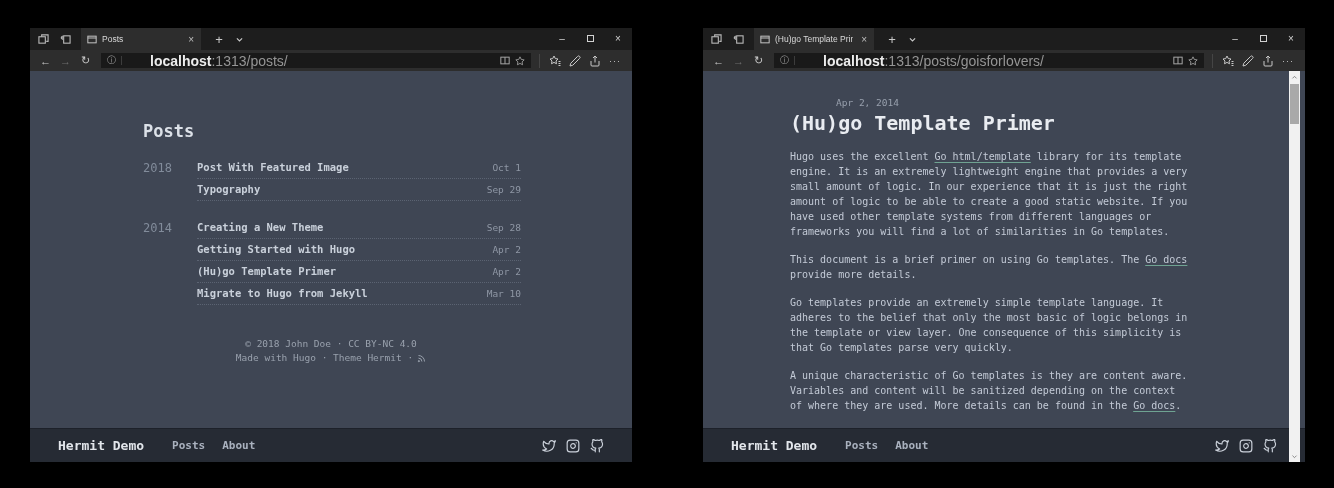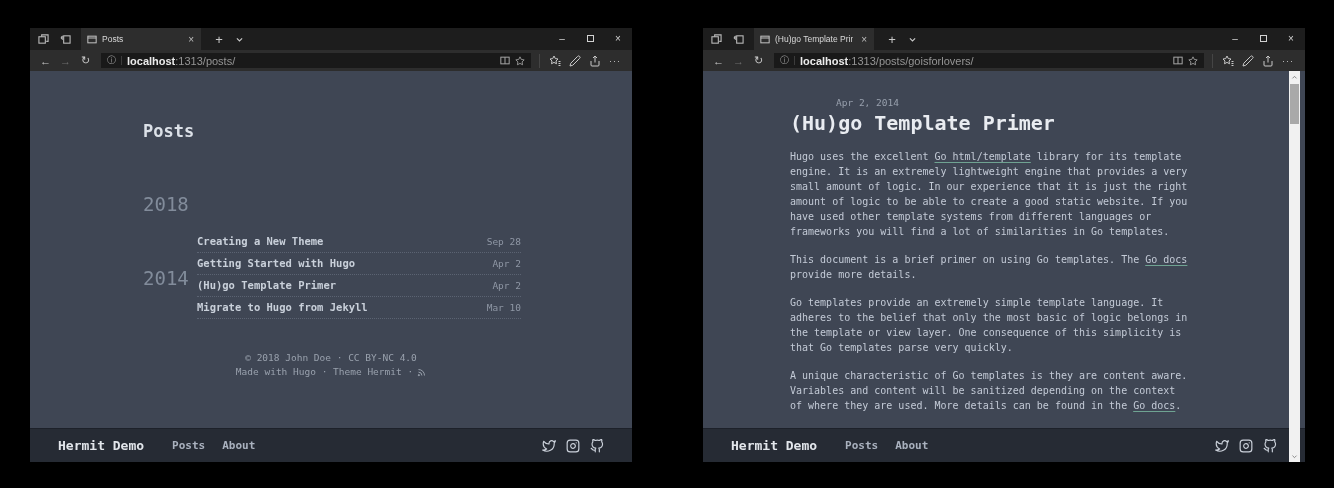--- a/index.html
+++ b/index.html
@@ -22,35 +22,35 @@
   .winctrls { position:absolute; right:0; top:0; height:22px; display:flex; align-items:center; }
   .winctrls .wc { width:28px; text-align:center; font-size:10px; color:#d2d2d2; line-height:22px; }
   .maxbox { display:inline-block; width:7px; height:7px; border:1px solid #d2d2d2; }
 
   .toolbar { height:21px; background:#2d2d2d; display:flex; align-items:center; padding:0 7px; }
   .navbtn { width:17px; text-align:center; font-size:11px; color:#cacaca; margin-right:3px; }
   .navbtn.dim { color:#6e6e6e; }
   .urlbox { width:430px; height:15px; margin-left:4px; background:#191919; display:flex; align-items:center; padding:0 6px; gap:5px; }
   .infoglyph { font-size:9px; color:#9c9c9c; }
   .urlsep { width:1px; height:9px; background:#3c3c3c; }
-  .urltext { flex:1; font-size:11px; color:#959595; white-space:nowrap; overflow:hidden; }
+  .urltext { flex:1; font-size:14px; color:#959595; white-space:nowrap; overflow:hidden;margin-left:23px; }
   .urltext b { color:#ececec; }
   .boxicon { color:#a6a6a6; display:flex; }
   .tbsep { width:1px; height:14px; background:#454545; margin:0 5px 0 8px; }
   .chromeicon { width:20px; display:flex; justify-content:center; color:#c9c9c9; }
   .ellipsis { font-size:9px; color:#c9c9c9; letter-spacing:1px; width:20px; text-align:center; }
 
   
   .page { position:absolute; top:43px; left:0; right:0; bottom:0; background:#3f4654; overflow:hidden;
           font-family:"DejaVu Sans Mono", monospace; }
 
   .posts-wrap { margin:50px 0 0 113px; width:378px; }
   .posts-title { font-size:17px; font-weight:bold; color:#dce1e8; margin-bottom:14px; }
   .group { display:flex; margin-top:16px; }
-  .gyear { width:54px; font-size:19px; color:#828c9b; padding-top:4px;margin-top:32px; }
+  .gyear { width:54px; font-size:12px; color:#828c9b; padding-top:4px; }
   .glist { flex:1; }
   .prow { display:flex; justify-content:space-between; align-items:baseline;
           padding:4px 0 5px; border-bottom:1px dotted #5b6372; cursor:default; }
   .ptitle { font-size:10.5px; font-weight:bold; color:#c9d0da; }
   .pdate { font-size:9.5px; color:#8f97a5; }
 
   .sitefooter { margin-top:32px; text-align:center; font-size:9.5px; line-height:14px; color:#99a1ad; }
   .sitefooter .l2 { display:flex; align-items:center; justify-content:center; gap:4px; }
   .rss { display:flex; color:#99a1ad; }
 
@@ -159,20 +159,30 @@
       </span>
       <span class="ellipsis">···</span>
     </div>
 
     <div class="page">
       <div class="posts-wrap">
         <div class="posts-title">Posts</div>
         <div id="groups0">
             <div class="group">
               <div class="gyear">2018</div>
+              <div class="glist">
+                <div class="prow">
+                  <span class="ptitle">Post With Featured Image</span>
+                  <span class="pdate">Oct 1</span>
+                </div>
+                <div class="prow">
+                  <span class="ptitle">Typography</span>
+                  <span class="pdate">Sep 29</span>
+                </div>
+              </div>
             </div>
             <div class="group">
               <div class="gyear">2014</div>
               <div class="glist">
                 <div class="prow">
                   <span class="ptitle">Creating a New Theme</span>
                   <span class="pdate">Sep 28</span>
                 </div>
                 <div class="prow">
                   <span class="ptitle">Getting Started with Hugo</span>

